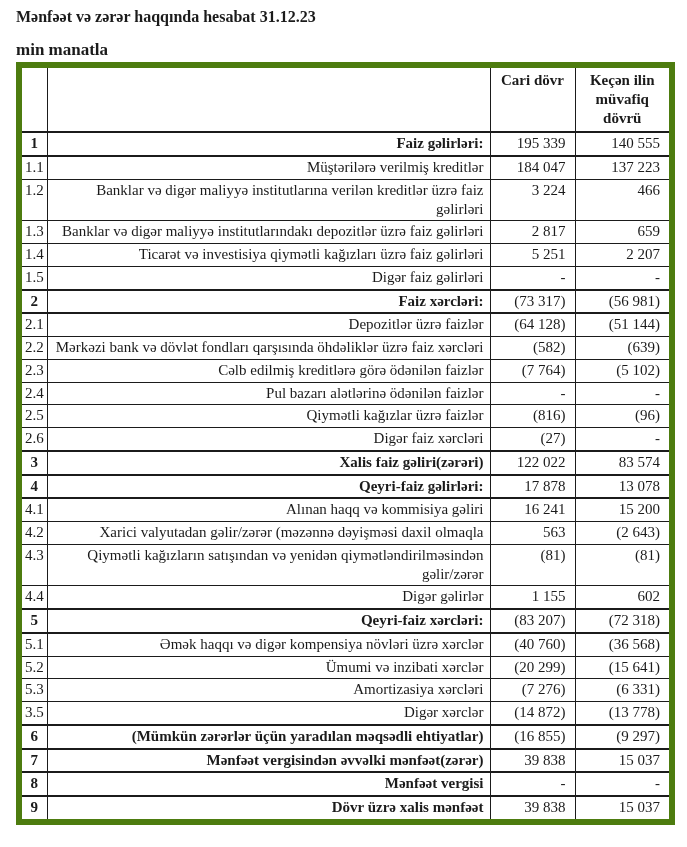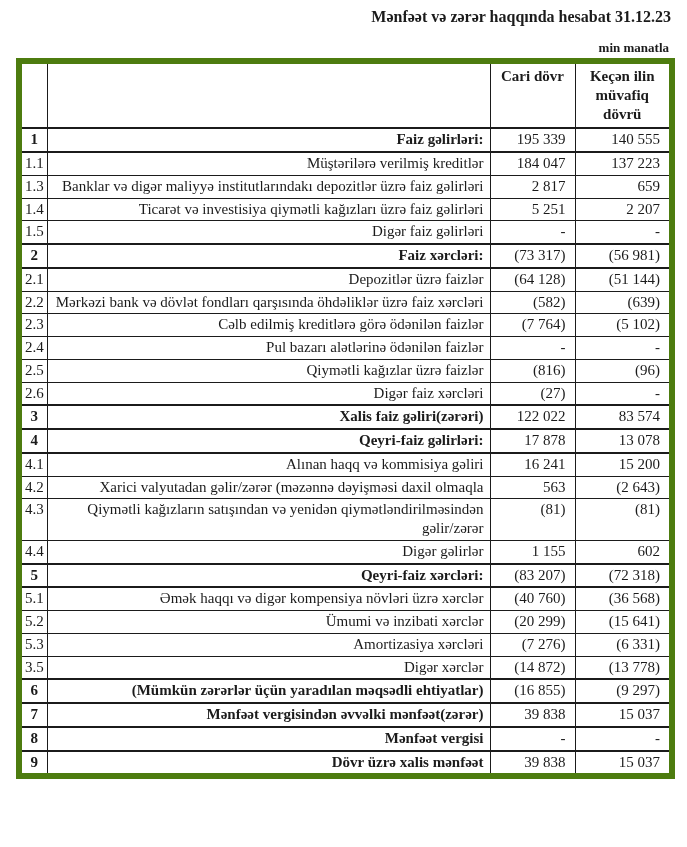--- a/index.html
+++ b/index.html
@@ -13,30 +13,29 @@
     font-family: "Liberation Serif", "DejaVu Serif", serif;
     color: #1b1b1b;
     overflow: hidden;
   }
   .page {
     padding: 8px 0 0 16px;
     width: 655px;
   }
   .title {
     width: 655px;
-    text-align: right;
+    text-align: left;
     font-weight: bold;
     font-size: 16px;
     margin: 0 0 14px 0;
   }
   .unit-note {
     width: 653px;
-    text-align: right;
-    font-weight: bold;
-    font-size: 13px;
+    font-weight: bold;
+    font-size: 17px;
     margin: 0 0 2px 0;
   }
   table.pnl {
     border-collapse: collapse;
     table-layout: fixed;
     width: 653px;
     border: 6px solid #4d7c0f;
   }
   .pnl th, .pnl td {
     border: 1px solid #1b1b1b;
@@ -104,20 +103,26 @@
           <td class="value">195 339</td>
           <td class="value">140 555</td>
         </tr>
         <tr class="">
           <td class="num">1.1</td>
           <td class="label">Müştərilərə verilmiş kreditlər</td>
           <td class="value">184 047</td>
           <td class="value">137 223</td>
         </tr>
         <tr class="">
+          <td class="num">1.2</td>
+          <td class="label">Banklar və digər maliyyə institutlarına verilən kreditlər üzrə faiz gəlirləri</td>
+          <td class="value">3 224</td>
+          <td class="value">466</td>
+        </tr>
+        <tr class="">
           <td class="num">1.3</td>
           <td class="label">Banklar və digər maliyyə institutlarındakı depozitlər üzrə faiz gəlirləri</td>
           <td class="value">2 817</td>
           <td class="value">659</td>
         </tr>
         <tr class="">
           <td class="num">1.4</td>
           <td class="label">Ticarət və investisiya qiymətli kağızları üzrə faiz gəlirləri</td>
           <td class="value">5 251</td>
           <td class="value">2 207</td>

